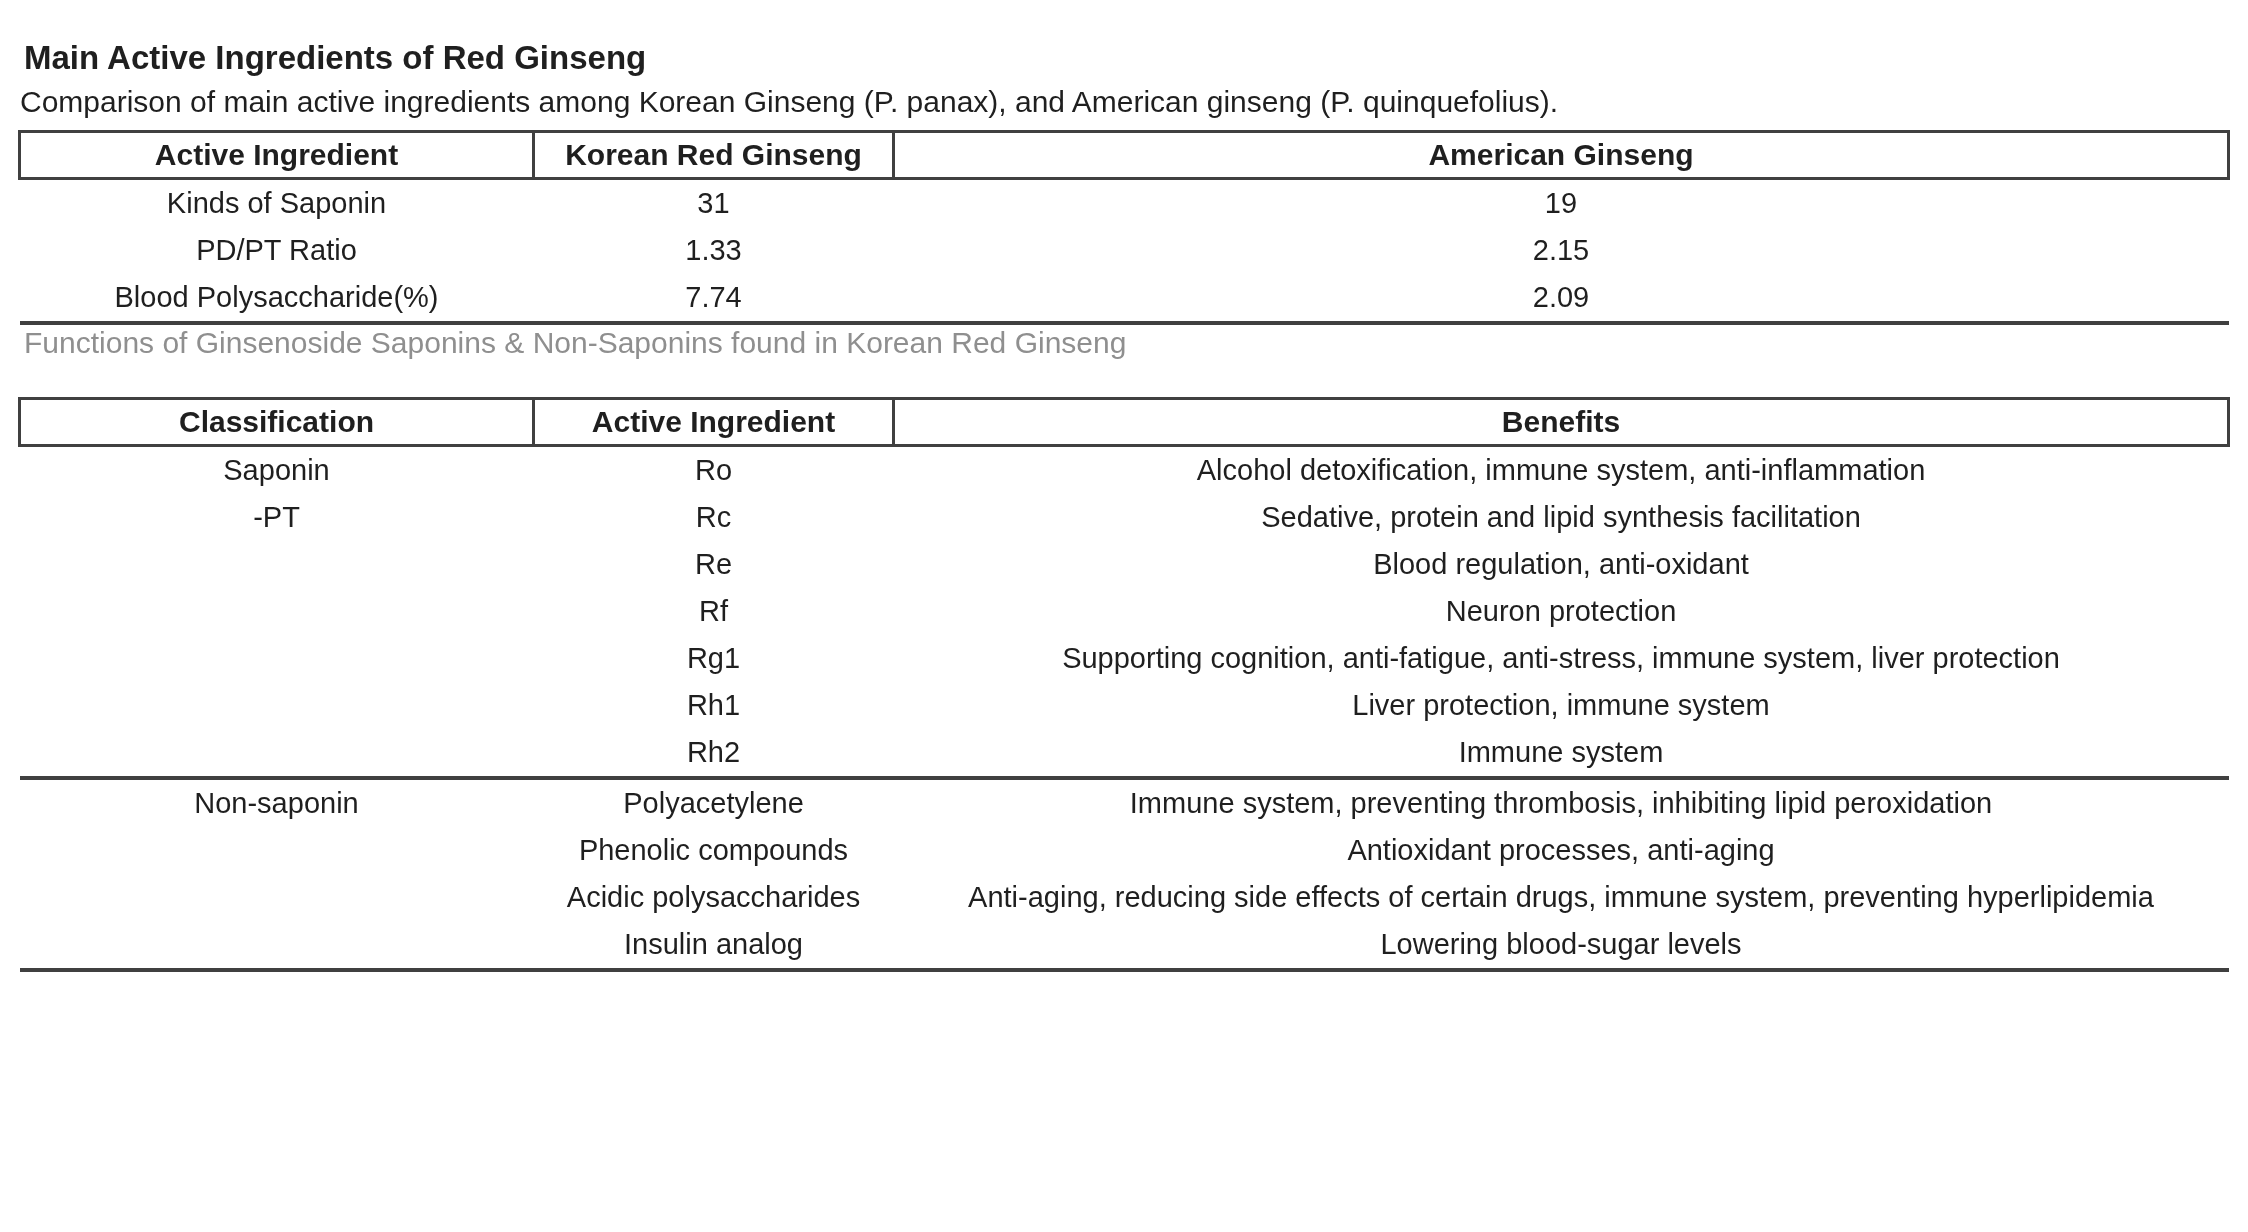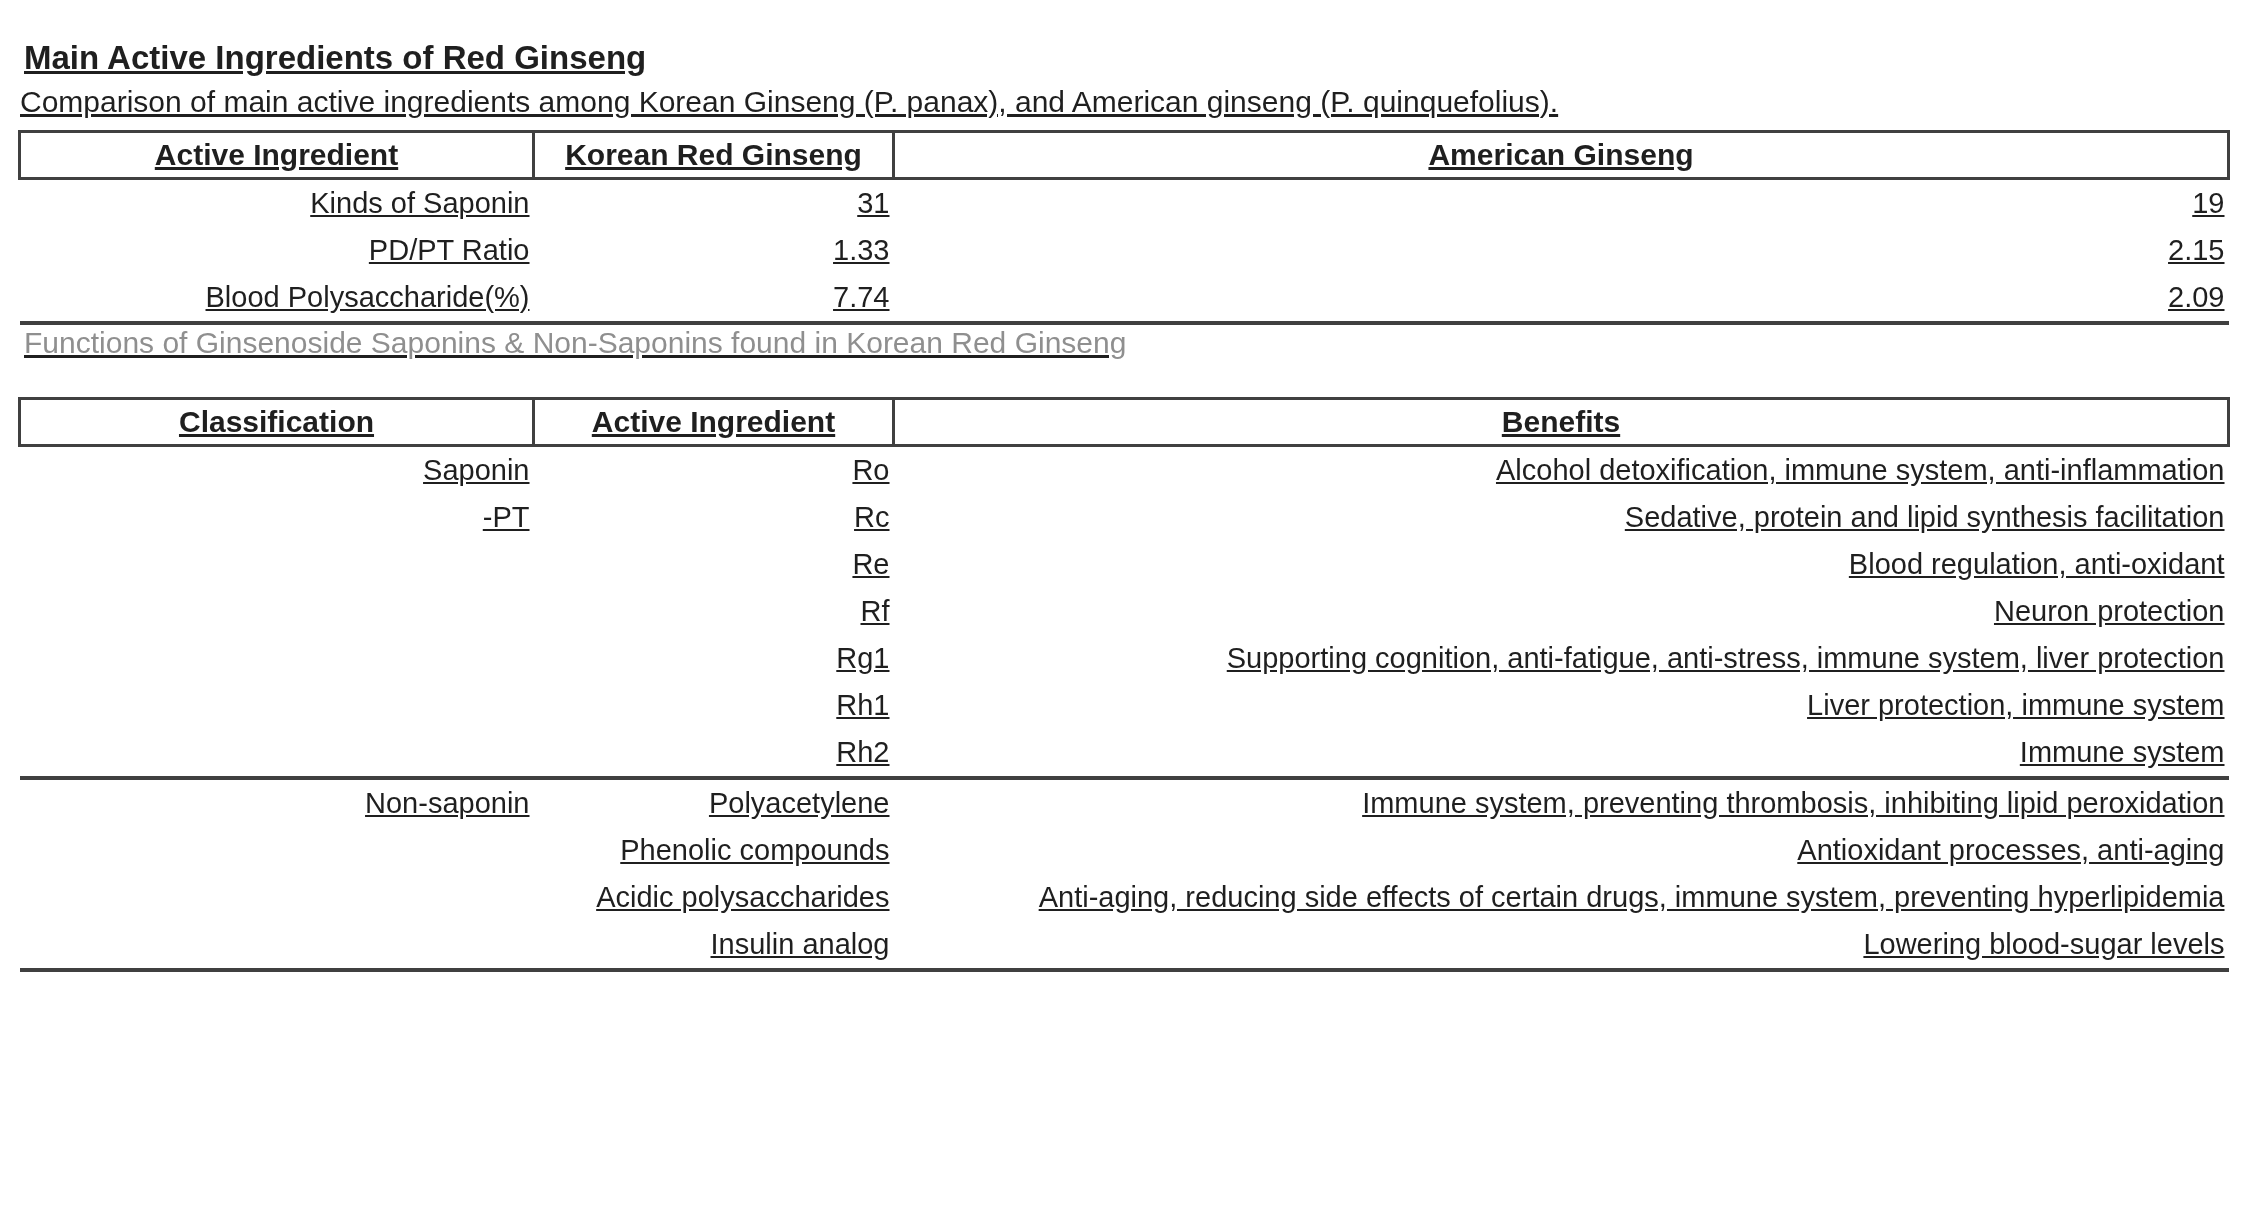--- a/index.html
+++ b/index.html
@@ -10,21 +10,20 @@
   body {
     width: 2248px;
     height: 1232px;
     overflow: hidden;
     font-family: "Liberation Sans", sans-serif;
     color: var(--text-color, #1f1f1f);
   }
   .page {
     padding: 38px 18px 0 18px;
     box-sizing: border-box;
-    text-decoration: underline;
   }
   .title {
     font-size: 33px;
     font-weight: 700;
     line-height: 1.2;
     margin: 0 0 6px 6px;
     color: var(--text-color, #1f1f1f);
   }
   .subtitle {
     font-size: 30px;
@@ -63,21 +62,21 @@
     height: 44px;
     padding: 0;
     text-align: center;
     vertical-align: middle;
     background: #ffffff;
     margin-top: 34px;
   }
   table.tbl tbody td {
     height: 47px;
     padding: 0 4px;
-    text-align: right;
+    text-align: center;
     vertical-align: middle;
     white-space: nowrap;
     overflow: hidden;
   }
   table.tbl tbody.closing tr:last-child td {
     border-bottom: 4px solid var(--border-color, #404040);
   }
   table.tbl tbody.group-start tr:first-child td {
     border-top: 4px solid var(--border-color, #404040);
   }

